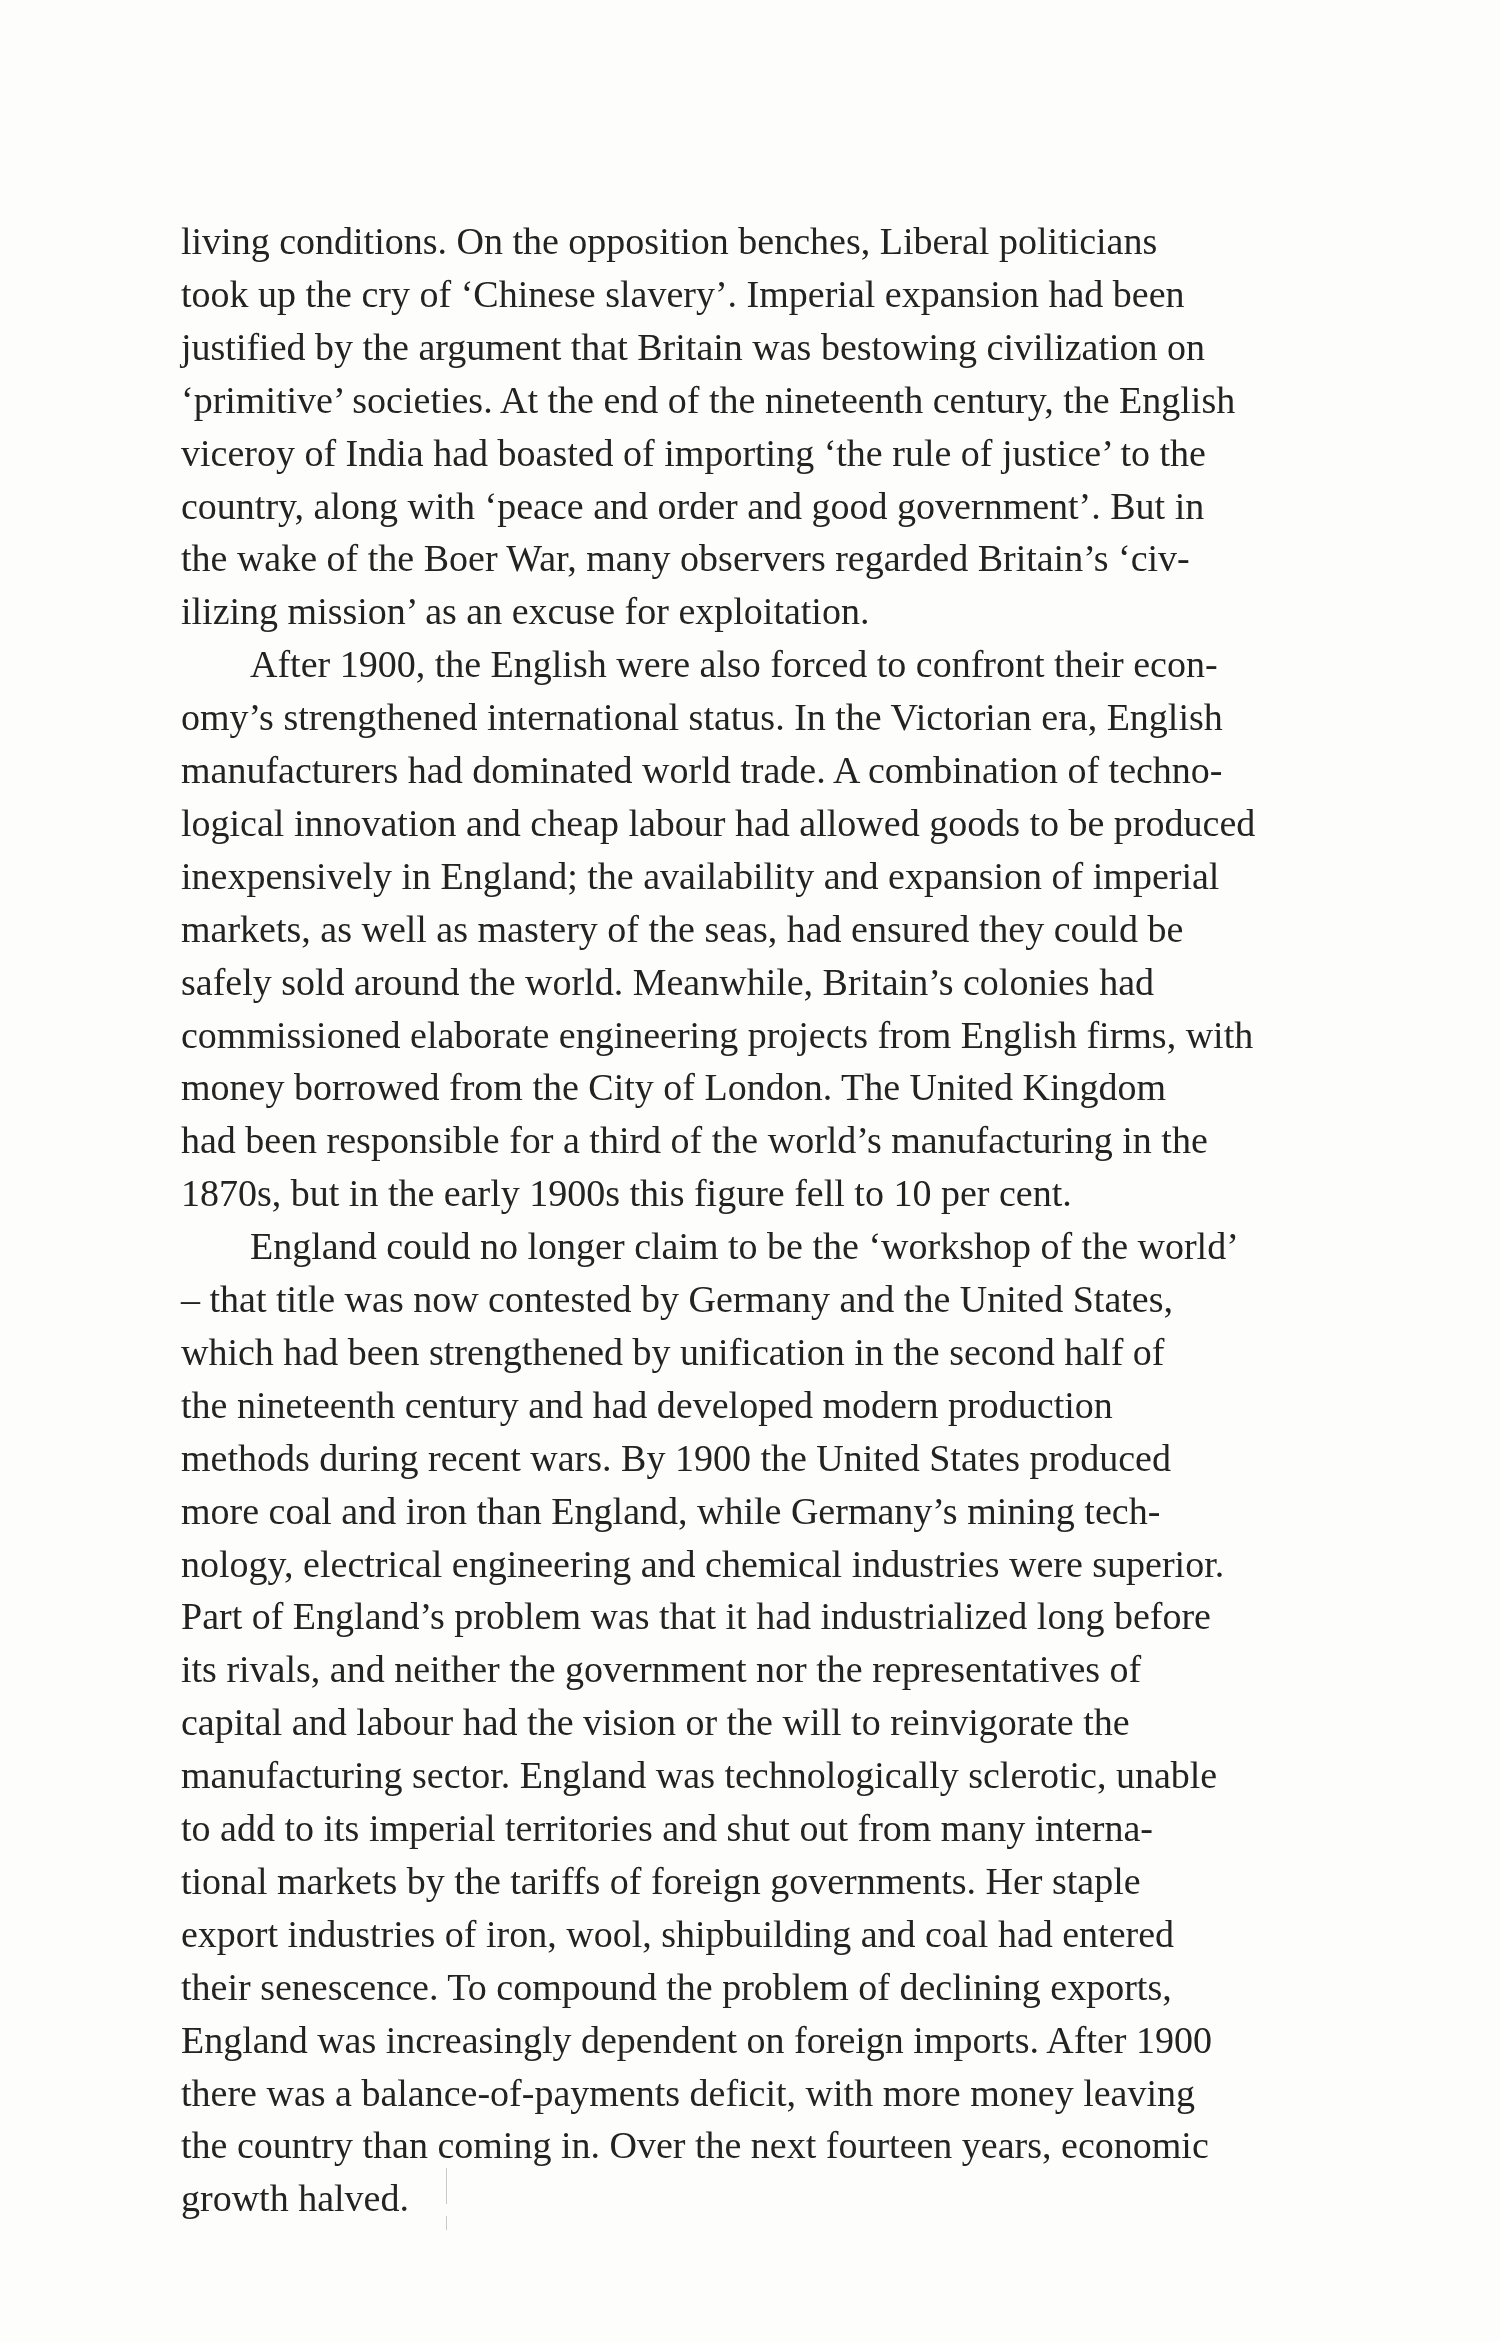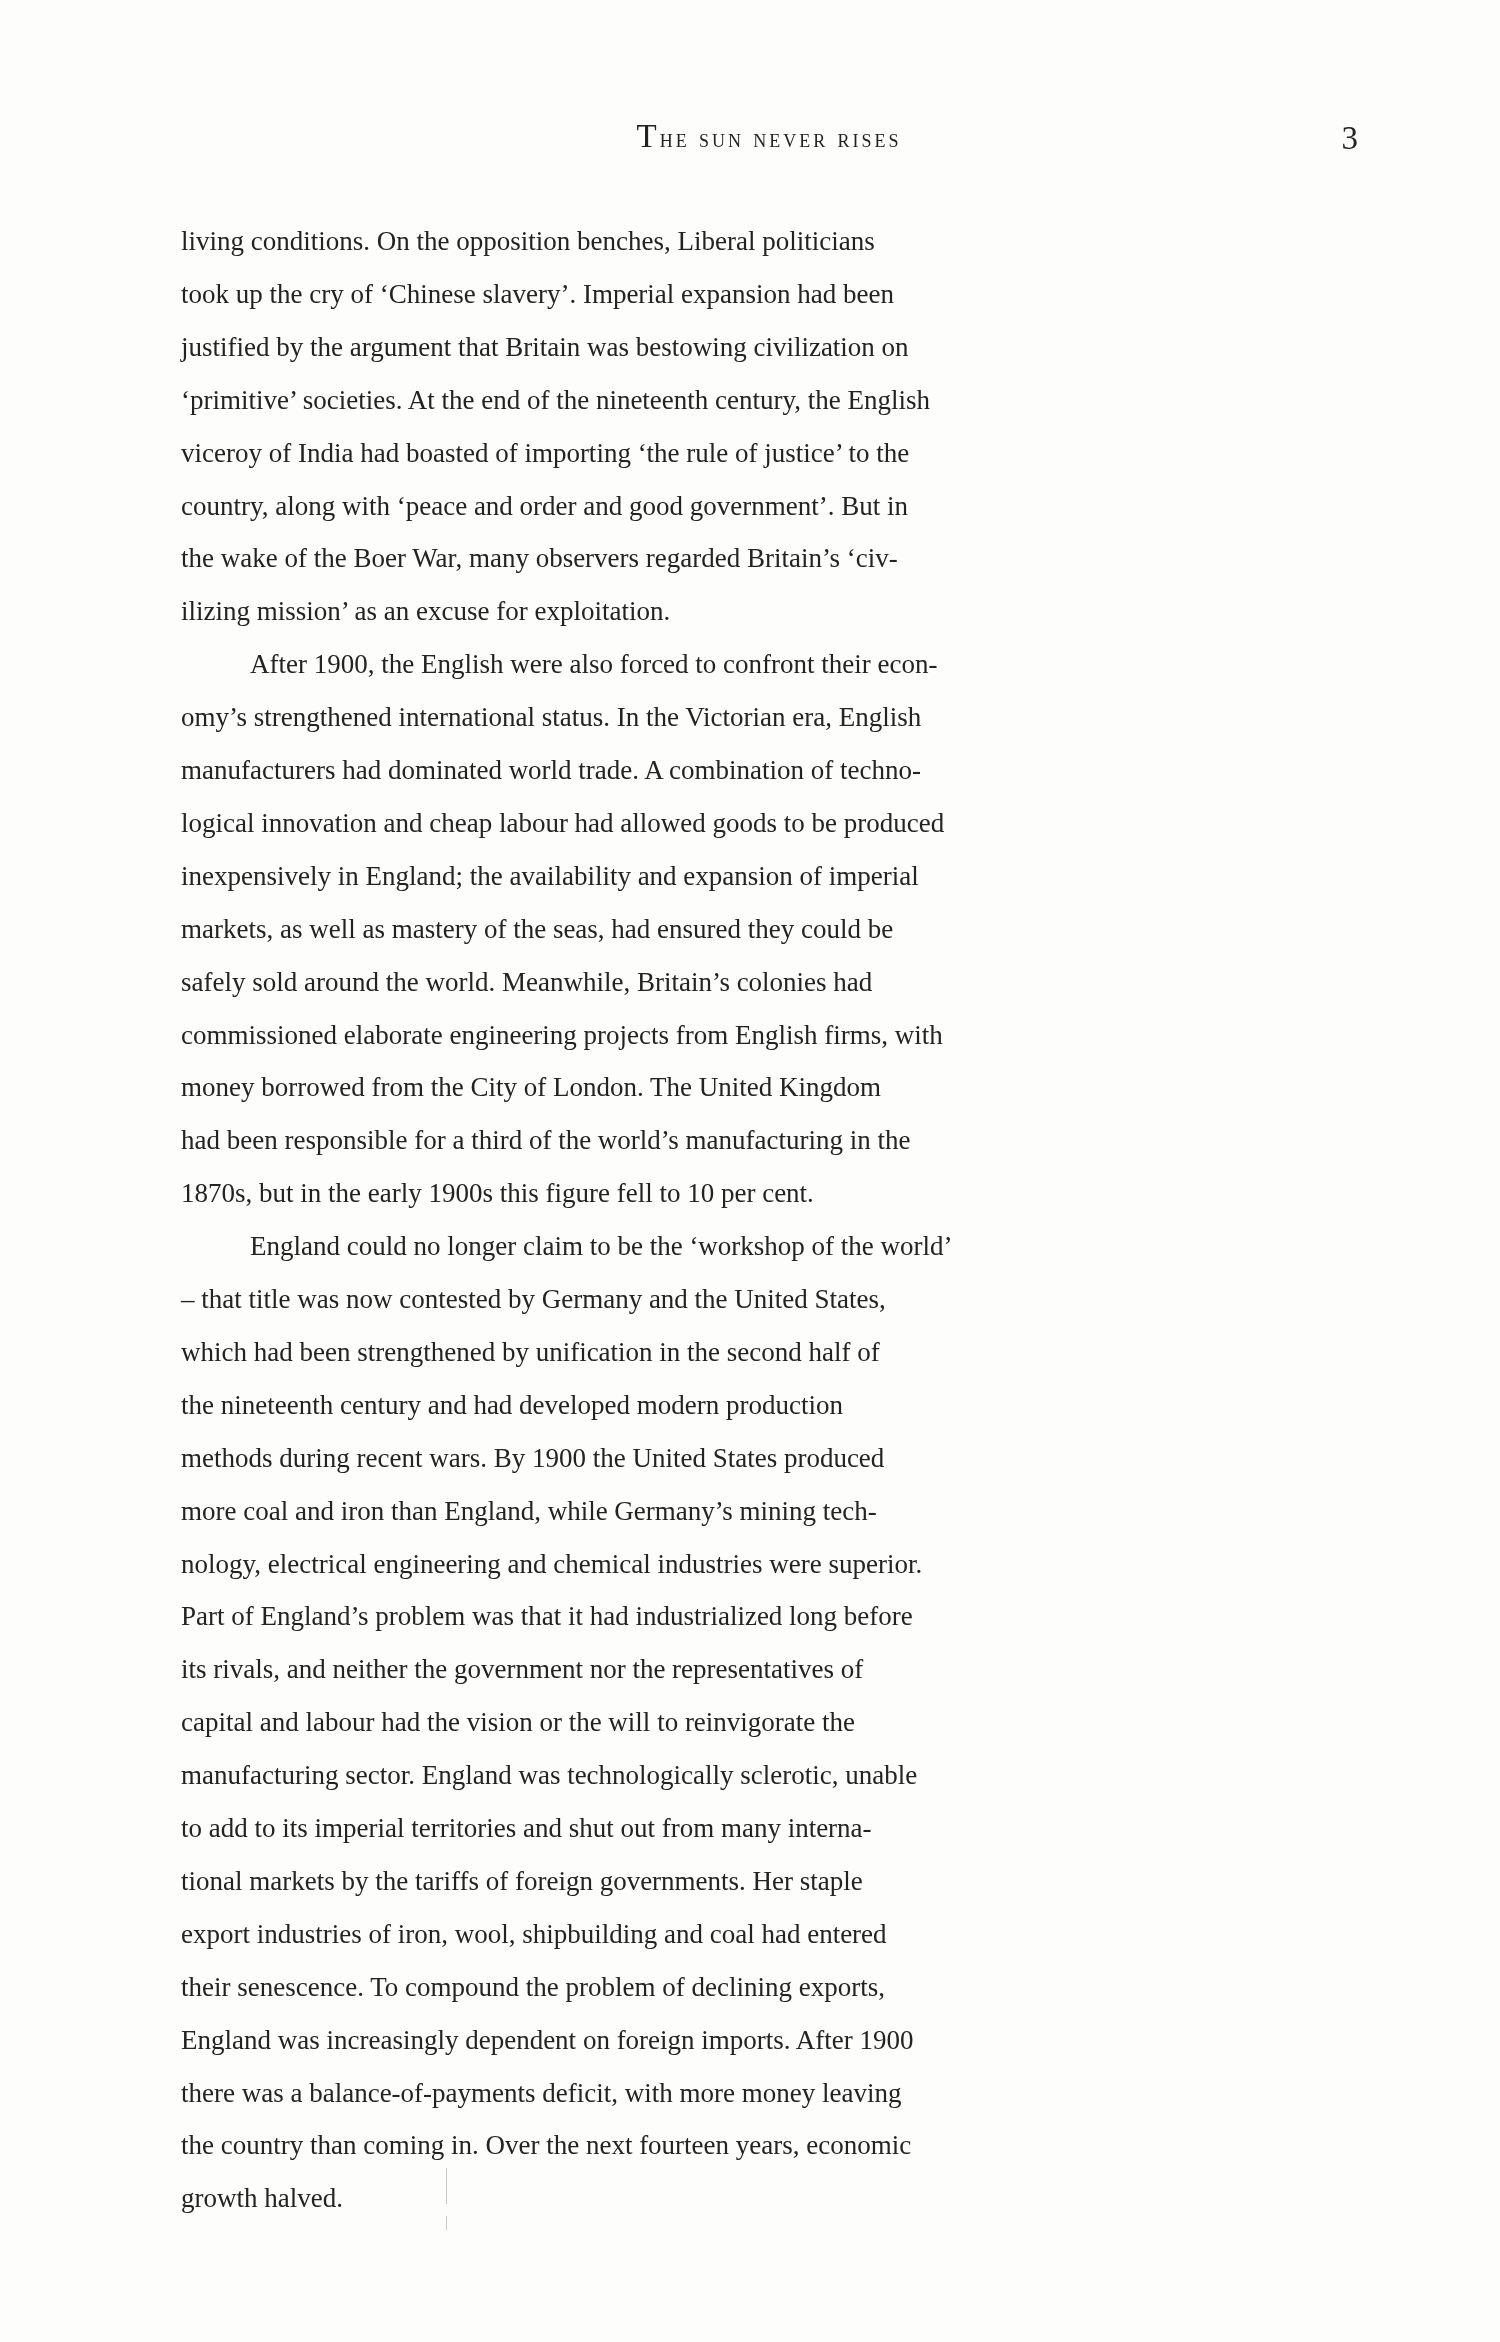--- a/index.html
+++ b/index.html
@@ -56,21 +56,21 @@
     position: absolute;
     left: 181px;
     top: 0;
     width: 1177px;
   }
   .line {
     position: absolute;
     left: 0;
     width: 1177px;
     height: 53px;
-    font-size: 27px;
+    font-size: 38px;
     line-height: 53px;
     white-space: nowrap;
     text-align: justify;
     text-align-last: justify;
   }
   .line.indent {
     left: 69px;
     width: 1108px;
   }
   .line.last {
@@ -80,24 +80,20 @@
   .artifact {
     position: absolute;
     background: #c9c9c5;
   }
 </style>
 </head>
 <body>
 
 <div class="page">
 
-  <div class="running-head">
-    <div class="running-title"><span class="cap">T</span><span>he sun never rises</span></div>
-    <div class="page-number">3</div>
-  </div>
 
   <div class="body-text" id="body-text">
       <div class="line" style="top: 215px; word-spacing: 0px; text-align: left; text-align-last: left;">living conditions. On the opposition benches, Liberal politicians</div>
       <div class="line" style="top: 267.9px; word-spacing: 0px; text-align: left; text-align-last: left;">took up the cry of ‘Chinese slavery’. Imperial expansion had been</div>
       <div class="line" style="top: 320.8px; word-spacing: 0px; text-align: left; text-align-last: left;">justified by the argument that Britain was bestowing civilization on</div>
       <div class="line" style="top: 373.7px; word-spacing: 0px; text-align: left; text-align-last: left;">‘primitive’ societies. At the end of the nineteenth century, the English</div>
       <div class="line" style="top: 426.6px; word-spacing: 0px; text-align: left; text-align-last: left;">viceroy of India had boasted of importing ‘the rule of justice’ to the</div>
       <div class="line" style="top: 479.5px; word-spacing: 0px; text-align: left; text-align-last: left;">country, along with ‘peace and order and good government’. But in</div>
       <div class="line" style="top: 532.4px; word-spacing: 0px; text-align: left; text-align-last: left;">the wake of the Boer War, many observers regarded Britain’s ‘civ-</div>
       <div class="line last" style="top: 585.3px;">ilizing mission’ as an excuse for exploitation.</div>

